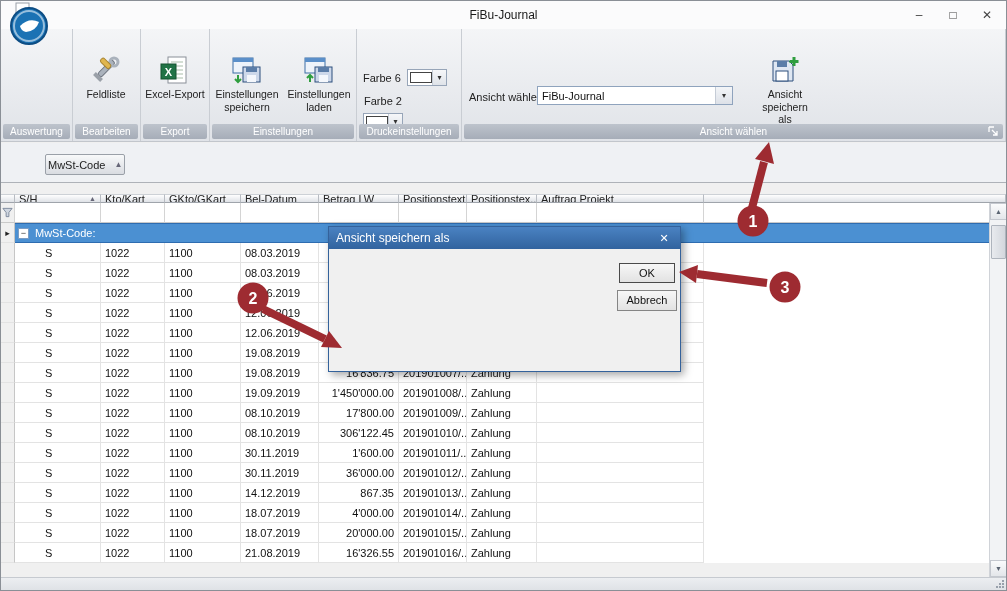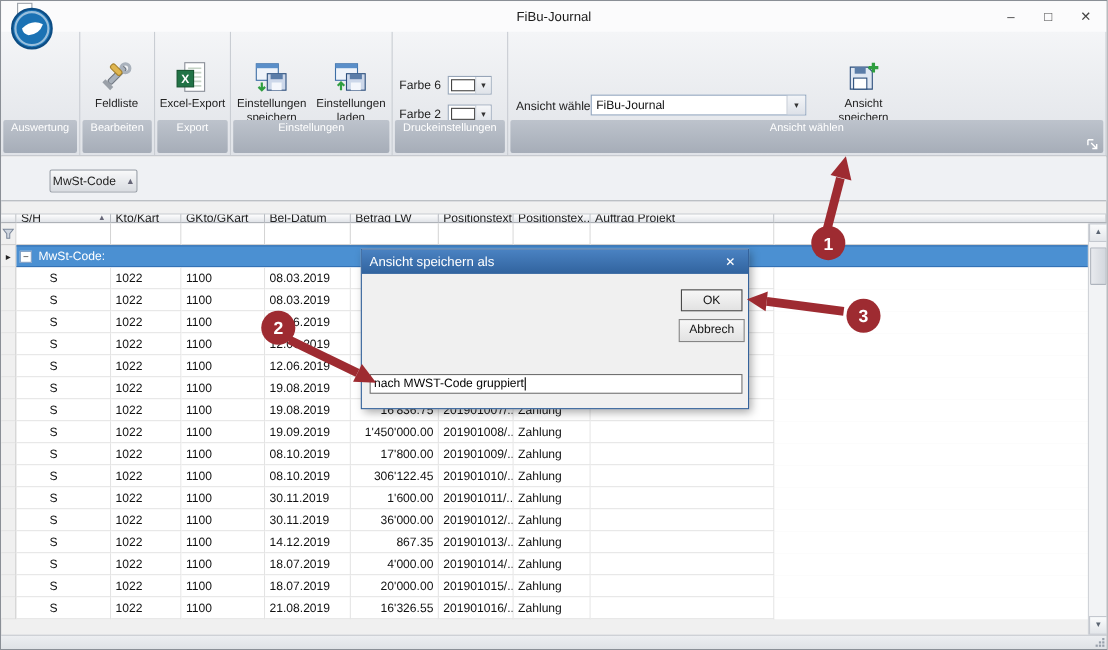--- a/index.html
+++ b/index.html
@@ -13,21 +13,21 @@
   .win-controls{position:absolute;right:2px;top:0;height:28px;display:flex;z-index:6;}
   .win-btn{width:34px;height:28px;display:flex;align-items:center;justify-content:center;font-size:12px;color:#444;}
   .app-icon{position:absolute;left:7px;top:1px;z-index:7;}
 
   
   .ribbon{position:absolute;top:28px;left:0;right:0;height:113px;
           background:linear-gradient(#f4f5f7,#e0e3e8);border-bottom:1px solid #c2c6cc;display:flex;}
   .rgroup{position:relative;height:100%;border-right:1px solid #c9cdd3;}
   .g-auswertung{width:72px}.g-bearbeiten{width:68px}.g-export{width:69px}
   .g-einstellungen{width:147px}.g-druck{width:105px}.g-ansicht{flex:1;}
-  .gband{position:absolute;left:2px;right:2px;bottom:2px;height:30px;
+  .gband{position:absolute;left:2px;right:2px;bottom:2px;height:15px;
          background:linear-gradient(#bdc3cc,#a6adb8);border-radius:2px;color:#fff;
          font-size:10px;text-align:center;line-height:15px;}
   .ribbon-btn{position:absolute;top:26px;display:flex;flex-direction:column;align-items:center;
               font-size:10.5px;color:#222;text-align:center;line-height:1.2;cursor:default;}
   .ribbon-btn .icon{margin-bottom:3px;}
   .farbe-row{position:absolute;left:6px;display:flex;align-items:center;gap:6px;font-size:11px;color:#222;}
   .ccombo{width:40px;height:17px;background:#fff;border:1px solid #97a5b8;display:flex;align-items:center;}
   .swatch{width:22px;height:11px;margin-left:2px;background:#fff;border:1px solid #444;}
   .cdd{flex:1;text-align:center;font-size:8px;color:#333;border-left:1px solid #c5ccd6;height:100%;
        line-height:16px;background:linear-gradient(#f6f7f9,#dfe3e9);}
@@ -184,21 +184,21 @@
     </div>
 
     <div class="rgroup g-druck">
       <div class="farbe-row" style="top:40px;">
         <span>Farbe 6</span>
         <span class="ccombo">
           <span class="swatch"></span>
           <span class="cdd">▾</span>
         </span>
       </div>
-      <div class="farbe-row" style="top:66px;">
+      <div class="farbe-row" style="top:66px;flex-direction:column;">
         <span>Farbe 2</span>
         <span class="ccombo">
           <span class="swatch"></span>
           <span class="cdd">▾</span>
         </span>
       </div>
       <div class="gband">Druckeinstellungen</div>
     </div>
 
     <div class="rgroup g-ansicht">
@@ -503,24 +503,20 @@
   </div>
 
   <div class="dialog">
     <div class="dlg-title">
       <span>Ansicht speichern als</span>
       <span class="dlg-close">✕</span>
     </div>
     <div class="dlg-body">
       <div class="dlg-btn btn-ok">OK</div>
       <div class="dlg-btn btn-cancel">Abbrech</div>
-      <div class="dlg-input">
-        <span>nach MWST-Code gruppiert</span>
-        <span class="caret"></span>
-      </div>
     </div>
   </div>
 
   <svg class="annot">
 
     <g>
       <line x1="751" y1="207" x2="763" y2="161" stroke="#9e2b31" stroke-width="8"></line>
       <polygon points="768,141 773,163 754,158" fill="#9e2b31"></polygon>
       <circle cx="752" cy="220" r="15.5" fill="#9e2b31"></circle>
       <text id="annot-1" x="752" y="226" fill="#fff" font-size="16" font-weight="bold" text-anchor="middle" font-family="Liberation Sans, sans-serif">1</text>

